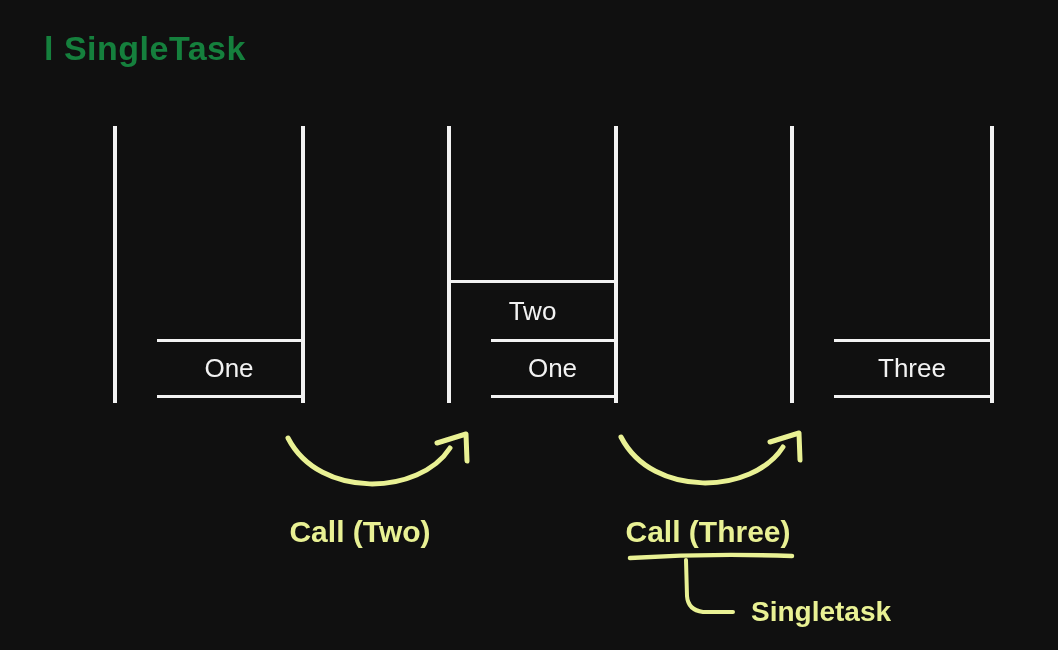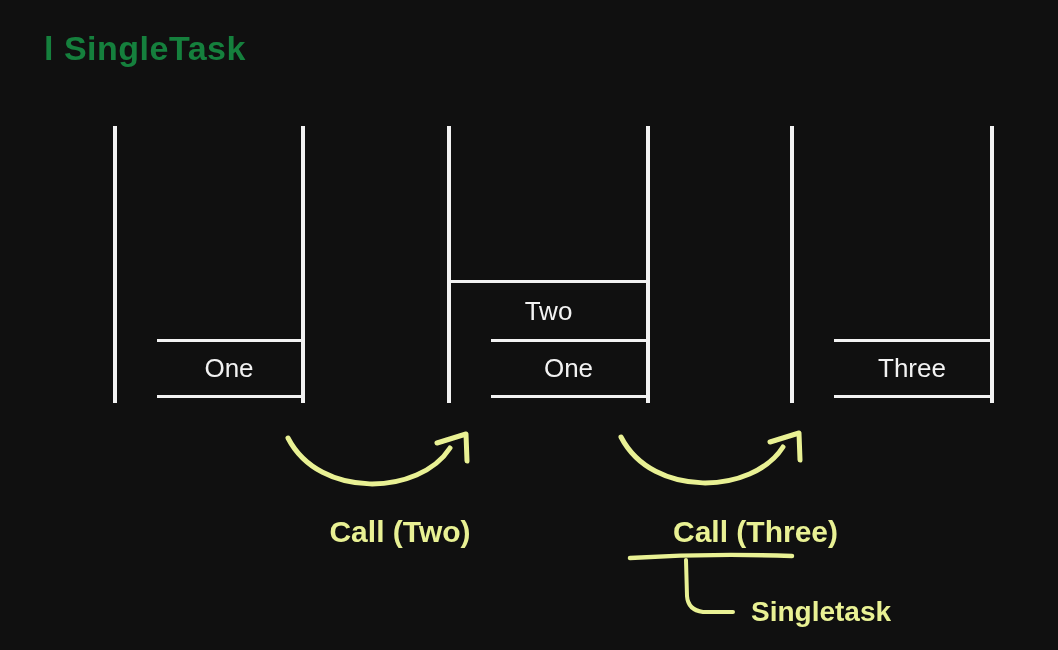--- a/index.html
+++ b/index.html
@@ -30,21 +30,21 @@
     height: 277px;
     box-sizing: border-box;
     border-left: 4px solid #f2f2f2;
     border-right: 4px solid #f2f2f2;
     display: flex;
     flex-direction: column;
     justify-content: flex-end;
     padding-bottom: 5px;
   }
   .stack-1 { left: 113px; width: 192px; }
-  .stack-2 { left: 447px; width: 203px; }
+  .stack-2 { left: 447px; width: 171px; }
   .stack-3 { left: 790px; width: 204px; }
   .stack-item {
     box-sizing: border-box;
     height: 59px;
     border-top: 3px solid #f2f2f2;
     display: flex;
     align-items: center;
     justify-content: center;
     font-size: 26px;
     color: #f2f2f2;
@@ -64,24 +64,23 @@
   .accent-label {
     position: absolute;
     color: #e9f194;
     font-weight: 700;
     text-align: center;
   }
   .call-label {
     top: 515px;
     font-size: 30px;
     line-height: 34px;
-    margin-left: 40px;
   }
   .call-two-label { left: 285px; width: 150px; }
-  .call-three-label { left: 618px; width: 180px; text-align: right; }
+  .call-three-label { left: 618px; width: 180px; }
   .singletask-label {
     left: 751px;
     top: 596px;
     font-size: 28px;
     line-height: 32px;
     text-align: left;
   }
 </style>
 </head>
 <body>

